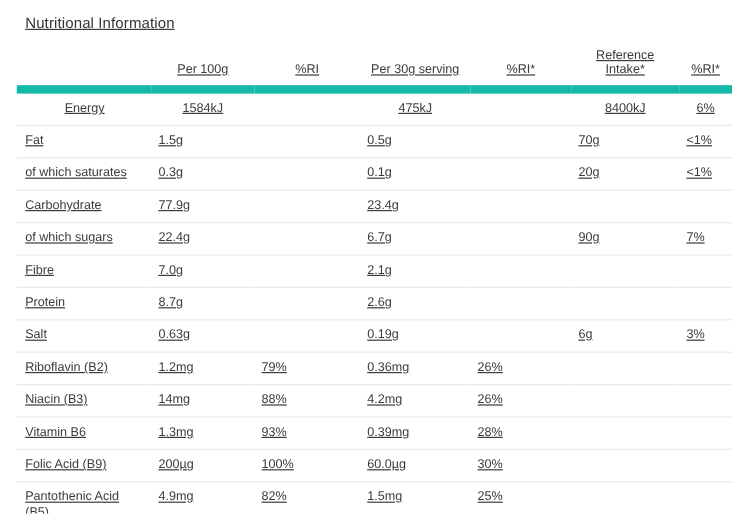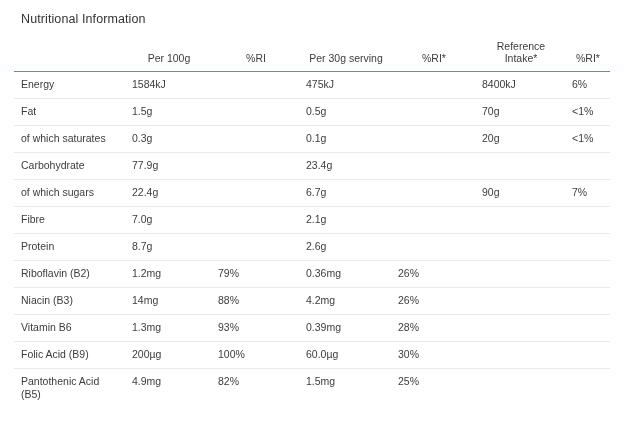--- a/index.html
+++ b/index.html
@@ -13,20 +13,21 @@
     font-family: "Liberation Sans", sans-serif;
     color: #3c3c3c;
     overflow: hidden;
   }
   .panel {
     position: relative;
     width: 624px;
     height: 378px;
     box-sizing: border-box;
     padding: 10px 14px 0 14px;
+    text-decoration: underline;
   }
   .title {
     font-size: 12.5px;
     color: #333333;
     font-weight: normal;
     margin: 2px 0 10px 7px;
     letter-spacing: 0.1px;
   }
   table.nutri {
     width: 596px;
@@ -59,21 +60,22 @@
     color: #3c3c3c;
     line-height: 13px;
     height: 14px;
   }
   table.nutri tr.no-line td {
     border-top: 0;
     padding-top: 0;
     padding-bottom: 7px;
   }
   table.nutri tr:first-child td {
-    border-top: 1px solid #14b8a6;
+    border-top: 7px solid #14b8a6;
+    text-align: center;
   }
   .label-cell {
     padding-left: 7px !important;
   }
   .hdr-first {
     padding-left: 7px !important;
   }
 </style>
 </head>
 <body>
@@ -167,20 +169,29 @@
       <tr>
         <td class="label-cell">Protein</td>
         <td>8.7g</td>
         <td></td>
         <td>2.6g</td>
         <td></td>
         <td></td>
         <td></td>
       </tr>
 
+      <tr>
+        <td class="label-cell">Salt</td>
+        <td>0.63g</td>
+        <td></td>
+        <td>0.19g</td>
+        <td></td>
+        <td>6g</td>
+        <td>3%</td>
+      </tr>
 
       <tr>
         <td class="label-cell">Riboflavin (B2)</td>
         <td>1.2mg</td>
         <td>79%</td>
         <td>0.36mg</td>
         <td>26%</td>
         <td></td>
         <td></td>
       </tr>

